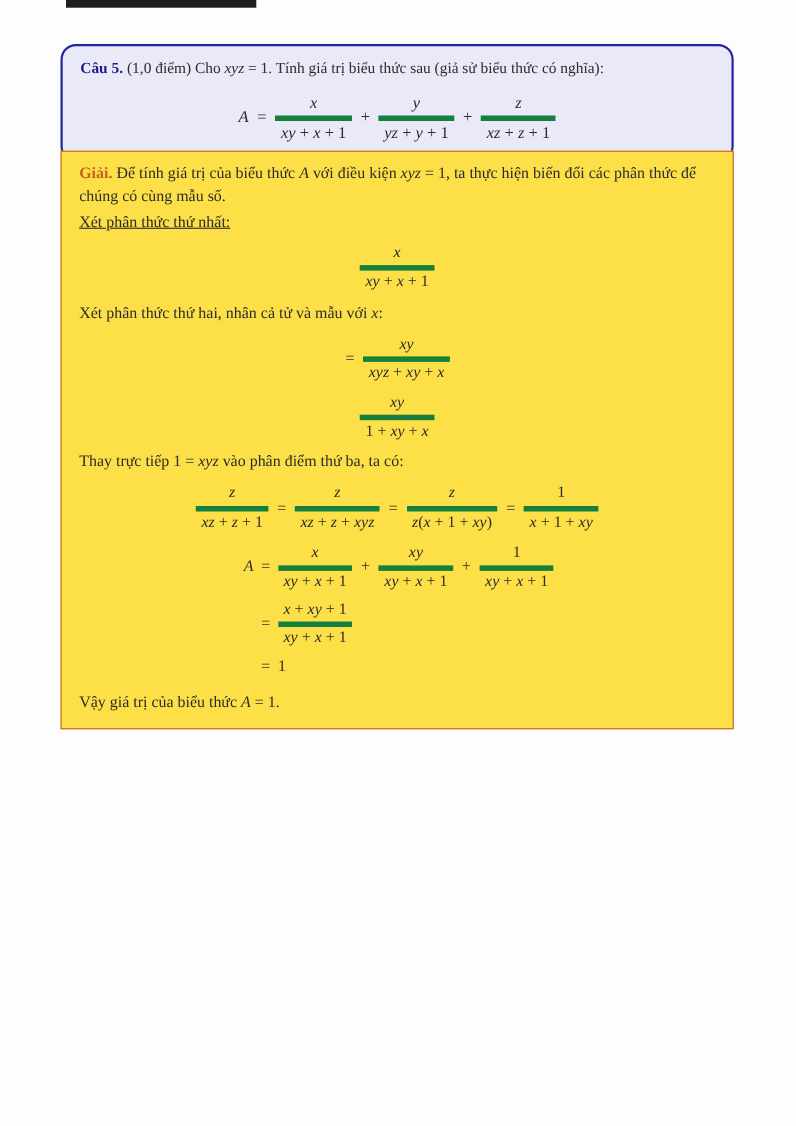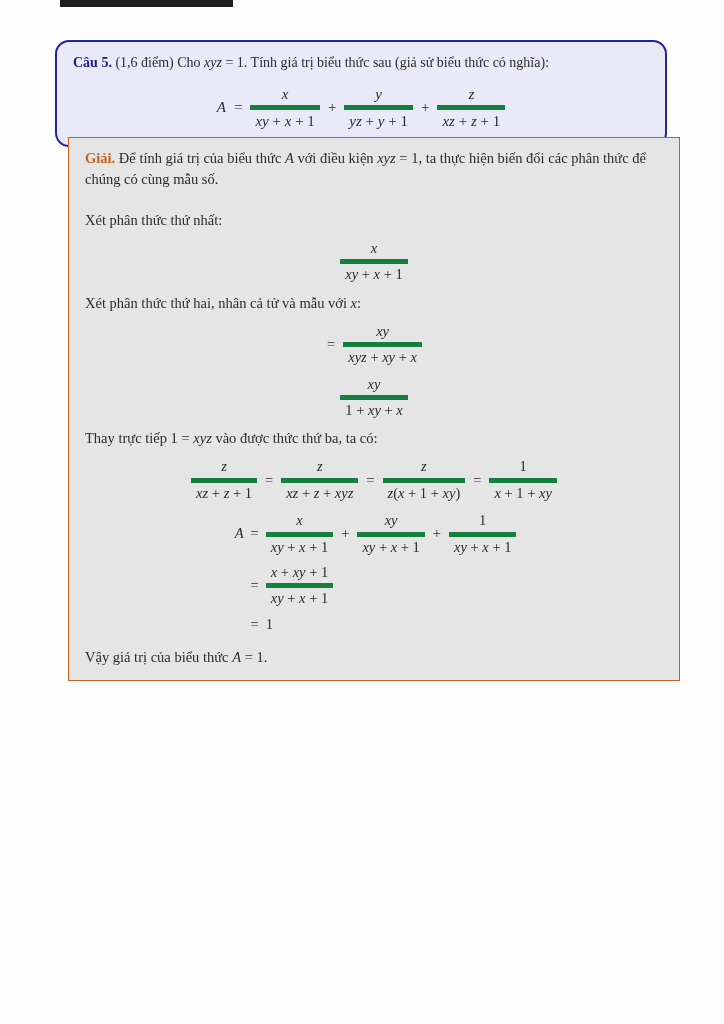--- a/index.html
+++ b/index.html
@@ -15,28 +15,28 @@
   .problem-box {
     position:absolute; left:55px; top:40px; width:612px; box-sizing:border-box;
     background:#e9e9f8; border:2.5px solid #24249e; border-radius:14px;
     padding:11px 16px 13px;
   }
   .problem-title { white-space:nowrap; font-size:14px; line-height:1.4; }
   .problem-label { color:#1b1b8f; font-weight:bold; }
 
   
   .solution-box {
-    position:absolute; left:68px; top:137px; width:612px; box-sizing:border-box;
-    background:#e5e5e5; border:1.5px solid #c4621f;
+    position:absolute; left:55px; top:137px; width:612px; box-sizing:border-box;
+    background:#fde047; border:1.5px solid #c4621f;
     padding:10px 16px 12px;
   }
   .solution-label { color:#c4621f; font-weight:bold; }
 
   .para { margin:0; line-height:1.45; }
-  .para + .para { margin-top:20px; }
+  .para + .para { margin-top:2px;text-decoration:underline; }
 
   
   i { font-style:italic; }
   .display {
     display:flex; justify-content:center; align-items:center; gap:7px;
     margin:9px 0; line-height:1.2;
   }
   .frac { display:inline-flex; flex-direction:column; align-items:center; }
   .num { padding:0 5px 2px; }
   .den { border-top:5px solid #15803d; padding:2px 5px 0; }
@@ -54,21 +54,21 @@
 </style>
 </head>
 <body>
 
 <div class="page">
 
   <div class="top-bar"></div>
 
   <div class="problem-box">
     <div class="problem-title">
-      <span class="problem-label">Câu 5.</span><span> (1,6 điểm) Cho </span><span><i>xyz</i> = 1</span><span>. Tính giá trị biểu thức sau (giả sử biểu thức có nghĩa):</span>
+      <span class="problem-label">Câu 5.</span><span> (1,0 điểm) Cho </span><span><i>xyz</i> = 1</span><span>. Tính giá trị biểu thức sau (giả sử biểu thức có nghĩa):</span>
     </div>
     <div class="display" style="font-size:15px; margin:12px 0 2px;">
       <span><i>A</i></span>
       <span class="op">=</span>
       <span class="frac">
         <span class="num"><i>x</i></span>
         <span class="den"><i>xy</i> + <i>x</i> + 1</span>
       </span>
       <span class="op">+</span>
       <span class="frac">
@@ -112,21 +112,21 @@
 
 
     <div class="display">
       <span class="frac">
         <span class="num"><i>xy</i></span>
         <span class="den">1 + <i>xy</i> + <i>x</i></span>
       </span>
     </div>
 
     <p class="para">
-      <span>Thay trực tiếp </span><span>1 = <i>xyz</i></span><span> vào được thức thứ ba, ta có:</span>
+      <span>Thay trực tiếp </span><span>1 = <i>xyz</i></span><span> vào phân điểm thứ ba, ta có:</span>
     </p>
 
     <div class="display">
       <span class="frac">
         <span class="num"><i>z</i></span>
         <span class="den"><i>xz</i> + <i>z</i> + 1</span>
       </span>
       <span class="op">=</span>
       <span class="frac">
         <span class="num"><i>z</i></span>

